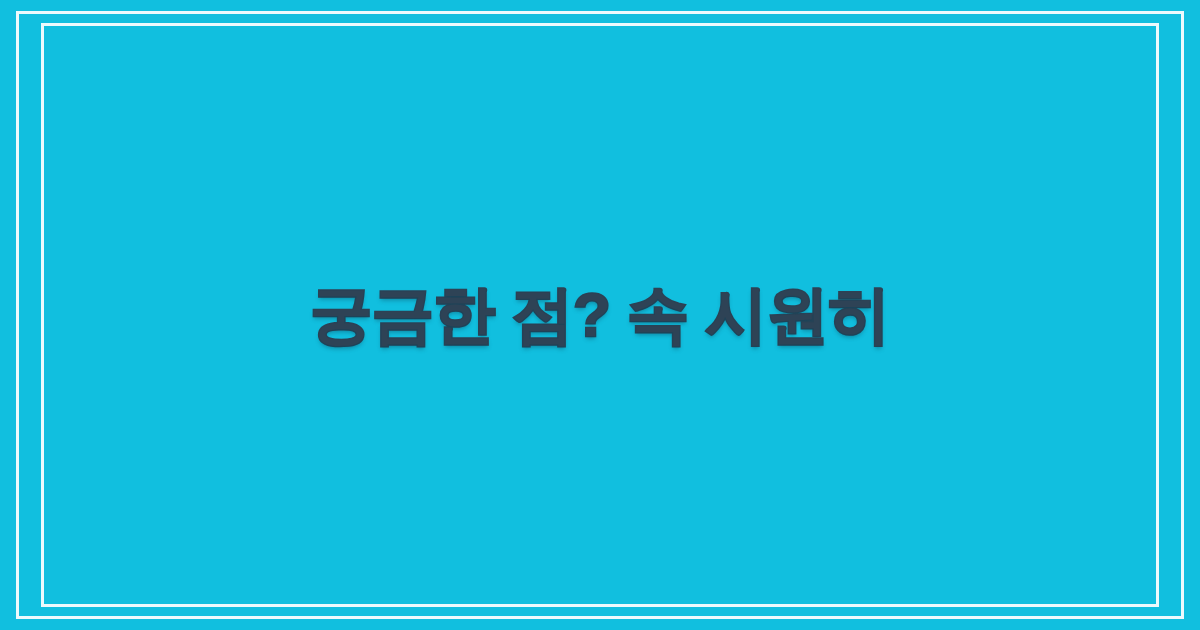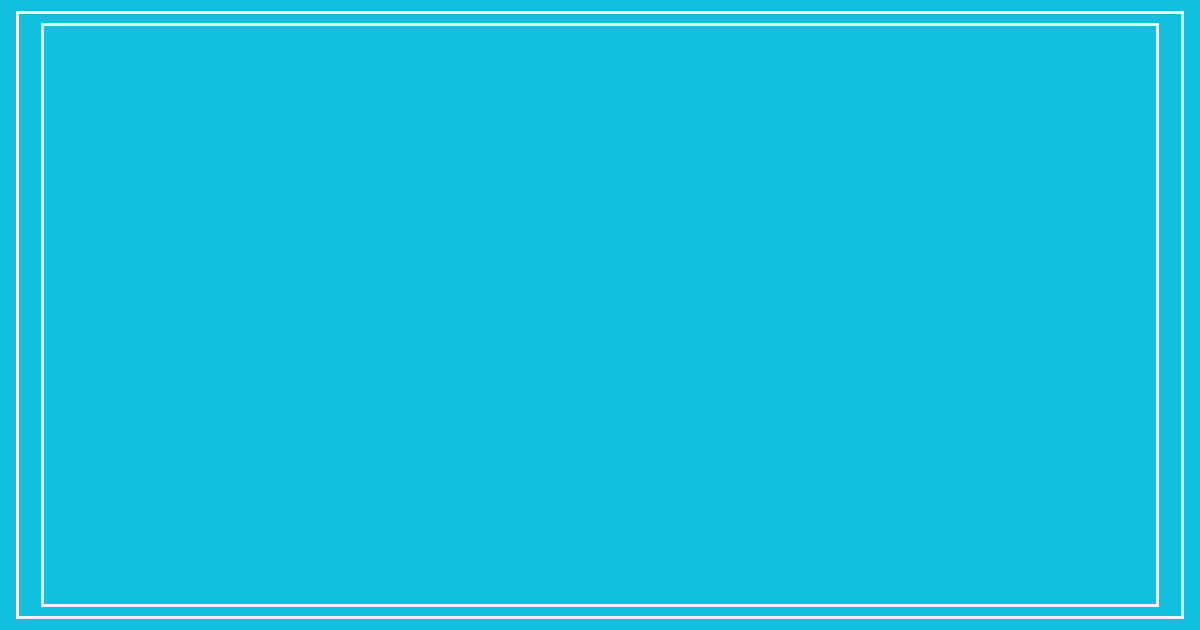--- a/index.html
+++ b/index.html
@@ -84,15 +84,16 @@
 </head>
 <body>
 
 <div id="banner">
 
   <div class="frame frame-outer"></div>
 
   <div class="frame frame-inner"></div>
 
   <div id="headline-block">
+    <span class="headline-line">궁금한 점? 속 시원히</span>
   </div>
 
 </div>
 
 </body></html>

